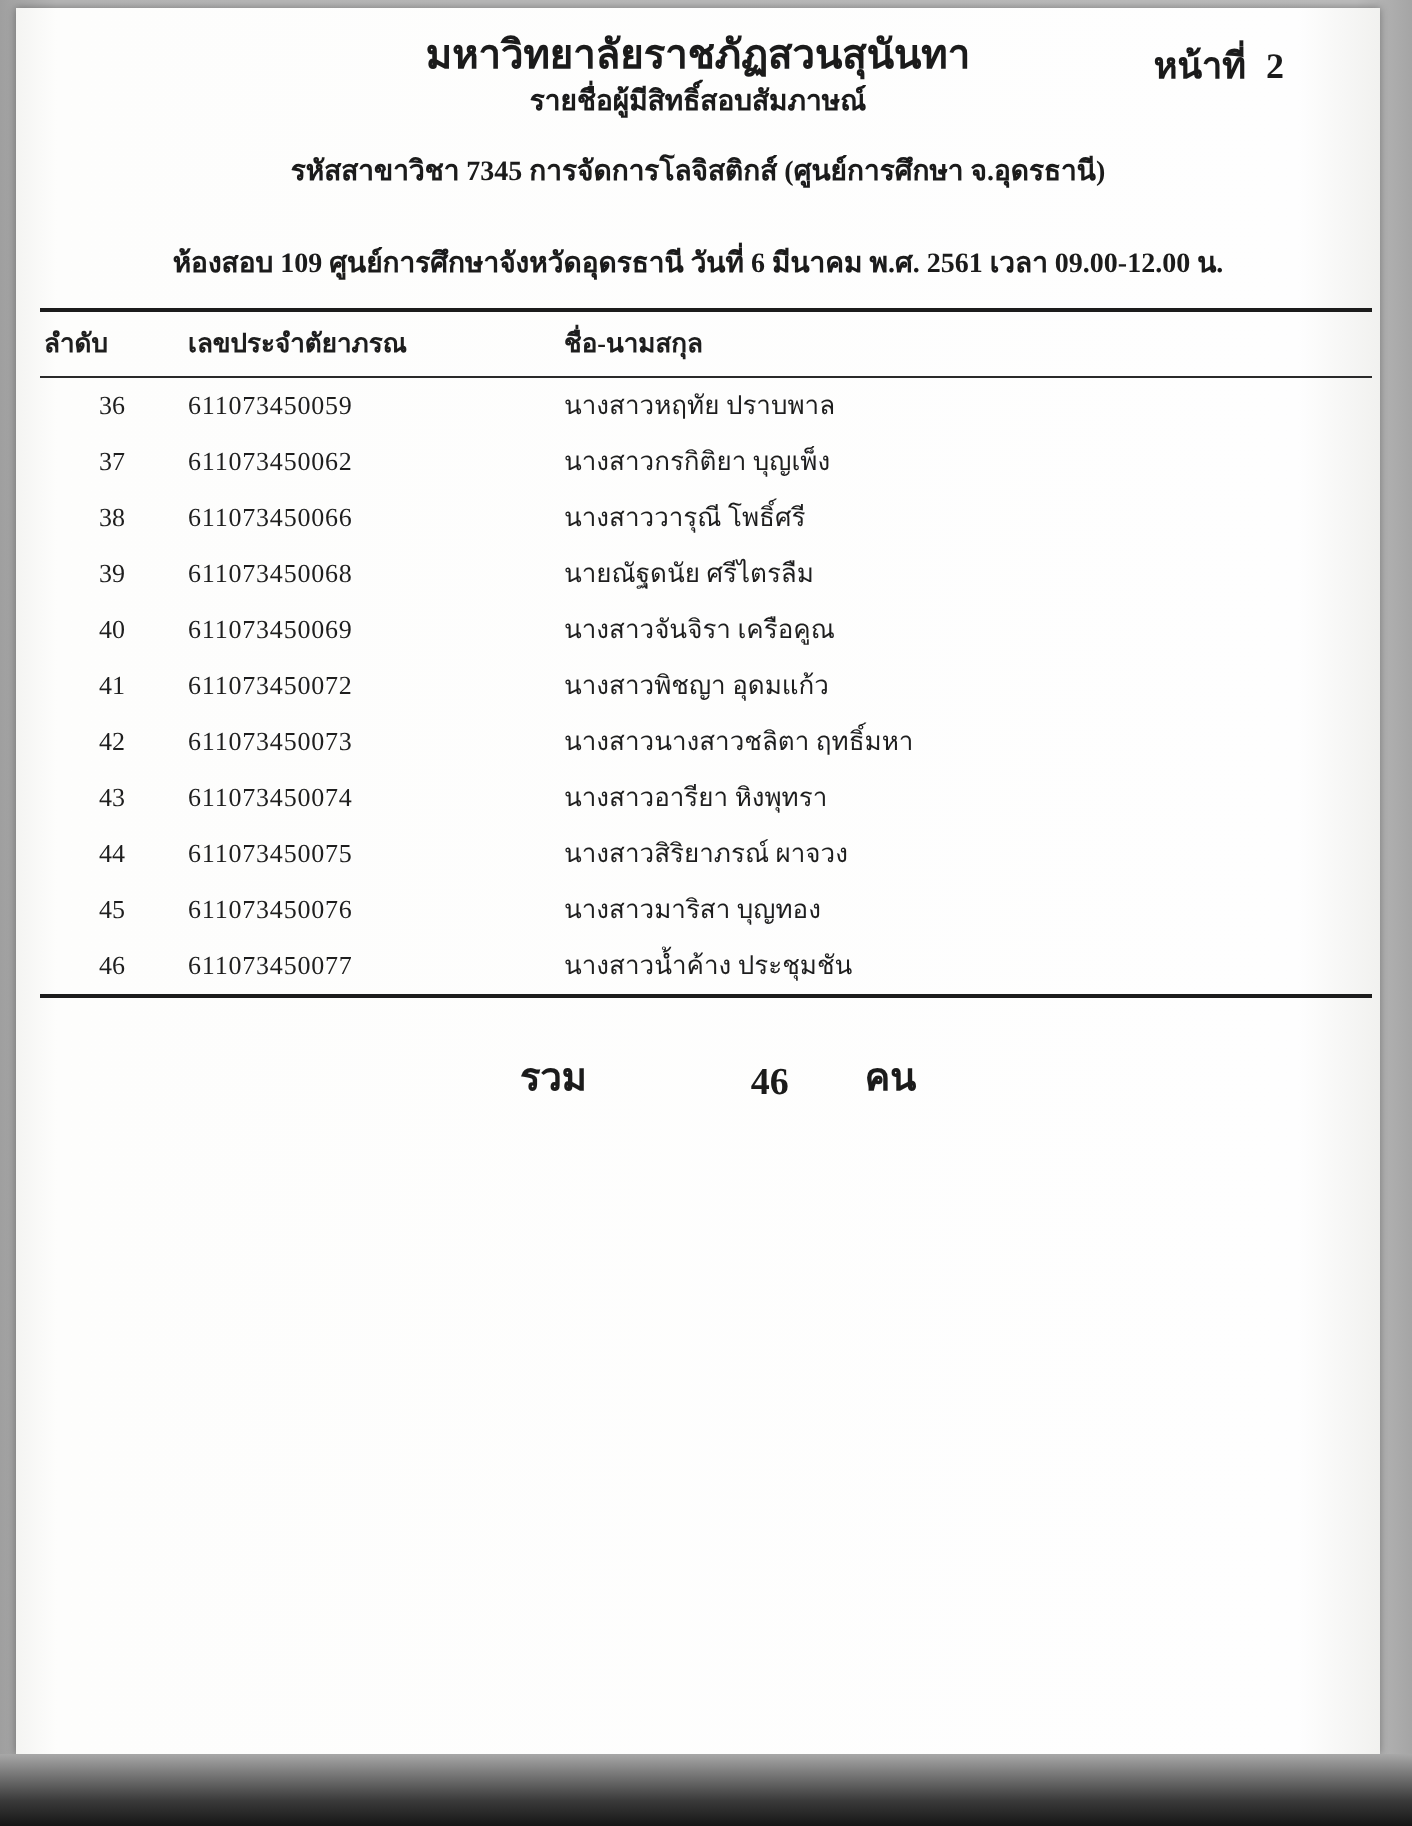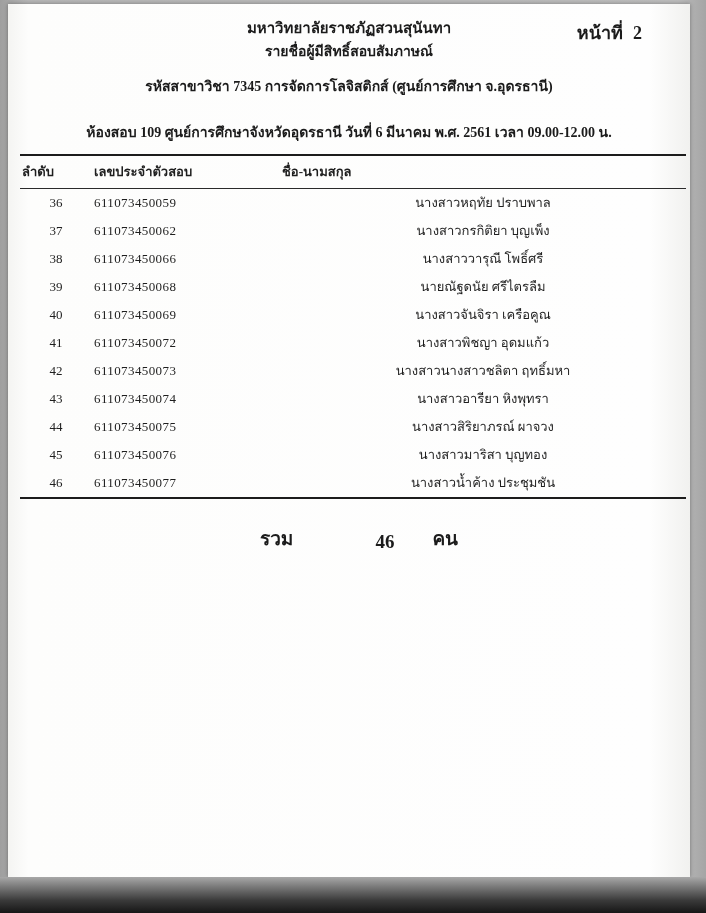--- a/index.html
+++ b/index.html
@@ -40,21 +40,21 @@
   }
 
   
   .doc-header {
     position: relative;
     padding-top: 12px;
     text-align: center;
   }
 
   .title-line {
-    font-size: 15px;
+    font-size: 20px;
     font-weight: bold;
     line-height: 24px;
   }
 
   .subtitle-line {
     font-size: 14px;
     font-weight: bold;
     line-height: 24px;
   }
 
@@ -113,21 +113,21 @@
   }
 
   table.roster td {
     padding: 3px 2px 4px 2px;
     height: 18px;
     vertical-align: middle;
   }
 
   td.c-no   { text-align: center; }
   td.c-id   { padding-left: 18px; letter-spacing: 0.4px; }
-  td.c-name { padding-left: 12px; text-align: center; }
+  td.c-name { padding-left: 12px; }
 
   
   .summary-row {
     margin-top: 24px;
     padding-left: 252px;
     font-size: 19px;
     font-weight: bold;
     display: flex;
     align-items: flex-end;
   }
@@ -149,21 +149,21 @@
 
       <div class="page-no">
         <span>หน้าที่</span><span class="num">2</span>
       </div>
     </div>
 
     <table class="roster">
       <thead>
         <tr>
           <th class="h-no">ลำดับ</th>
-          <th class="h-id">เลขประจำตัวสอบ</th>
+          <th class="h-id">เลขประจำตัยาภรณ</th>
           <th class="h-name">ชื่อ-นามสกุล</th>
         </tr>
       </thead>
       <tbody>
         <tr>
           <td class="c-no">36</td>
           <td class="c-id">611073450059</td>
           <td class="c-name">นางสาวหฤทัย ปราบพาล</td>
         </tr>
         <tr>

